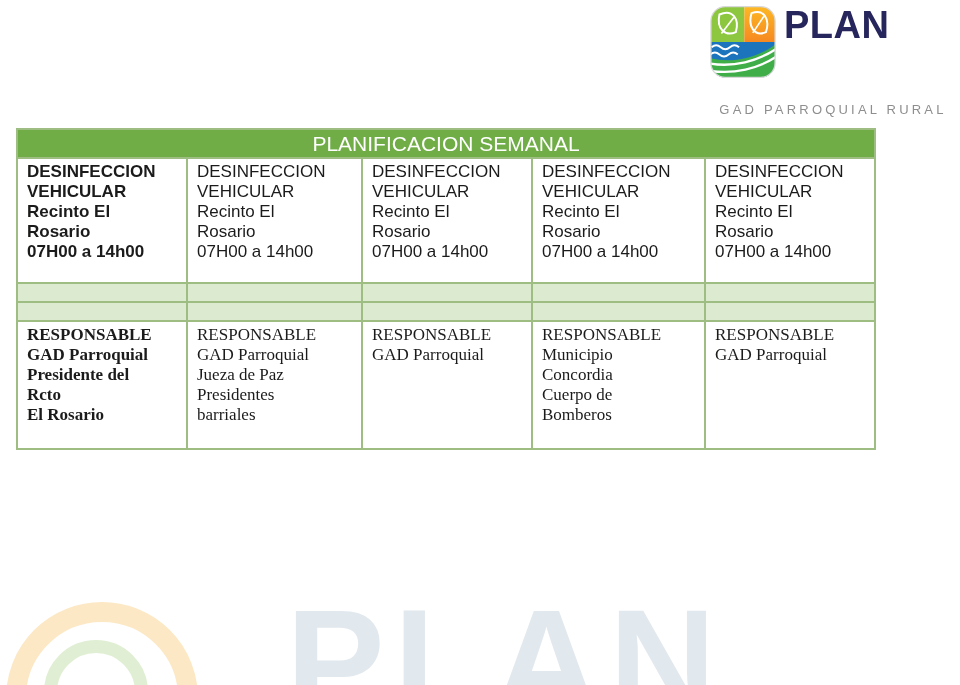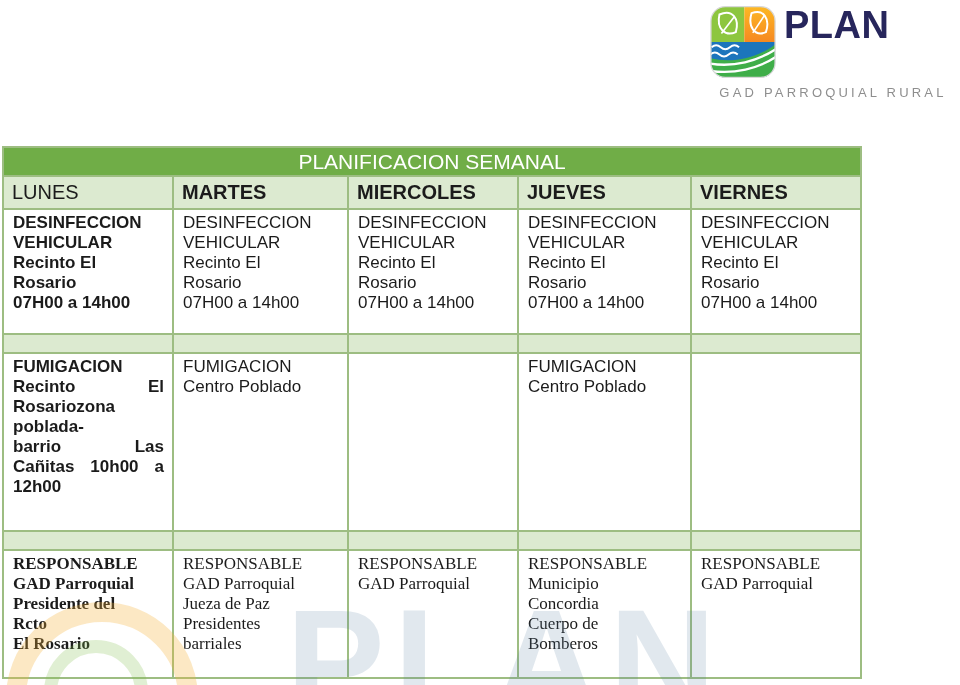--- a/index.html
+++ b/index.html
@@ -13,28 +13,28 @@
   
   .logo{position:absolute;top:6px;left:710px;width:246px;}
   .logo-row{display:flex;align-items:flex-start;}
   .logo-icon{width:66px;height:72px;flex:0 0 auto;}
   .logo-titles{margin-left:8px;margin-top:2px;}
   .logo-title{
     font-size:38px;font-weight:700;line-height:34px;
     color:#27265c;letter-spacing:0.5px;
   }
   .logo-subtitle{
-    margin-top:7px;text-align:center;
+    margin-top:24px;text-align:center;
     font-size:13px;color:#8e8e8e;letter-spacing:3.2px;white-space:nowrap;
   }
 
   
   table.plan{
-    position:absolute;left:2px;top:128px;width:858px;
-    border-collapse:collapse;table-layout:fixed;margin-top:18px;
+    position:absolute;left:16px;top:128px;width:858px;
+    border-collapse:collapse;table-layout:fixed;
   }
   table.plan td{
     border:2px solid #9dbd82;vertical-align:top;
     padding:3px 8px 3px 9px;
     font-size:17px;line-height:20px;
     white-space:pre-line;background:#ffffff;
   }
   tr.r-title td{
     background:#70ad47;color:#ffffff;text-align:center;
     font-size:21px;line-height:23px;height:23px;padding:2px 4px;
@@ -115,27 +115,20 @@
     <col style="width:170px">
       <col style="width:175px">
       <col style="width:170px">
       <col style="width:173px">
       <col style="width:170px">
   </colgroup>
   <tbody>
       <tr class="r-title">
     <td colspan="5">PLANIFICACION SEMANAL</td>
   </tr>
-  <tr class="r-days">
-    <td class="day-regular">LUNES</td>
-    <td>MARTES</td>
-    <td>MIERCOLES</td>
-    <td>JUEVES</td>
-    <td>VIERNES</td>
-  </tr>
   <tr class="r-data1">
     <td class="col1">DESINFECCION
 VEHICULAR
 Recinto El
 Rosario
 07H00 a 14h00</td>
     <td>DESINFECCION
 VEHICULAR
 Recinto El
 Rosario
@@ -154,35 +147,20 @@
 VEHICULAR
 Recinto El
 Rosario
 07H00 a 14h00</td>
   </tr>
   <tr class="r-sp">
     <td></td>
     <td></td>
     <td></td>
     <td></td>
-    <td></td>
-  </tr>
-  <tr class="r-data2">
-    <td class="col1 justify">FUMIGACION
-Recinto El
-Rosariozona
-poblada-
-barrio Las
-Cañitas 10h00 a
-12h00</td>
-    <td>FUMIGACION
-Centro Poblado</td>
-    <td></td>
-    <td>FUMIGACION
-Centro Poblado</td>
     <td></td>
   </tr>
   <tr class="r-sp">
     <td></td>
     <td></td>
     <td></td>
     <td></td>
     <td></td>
   </tr>
   <tr class="r-data3">

